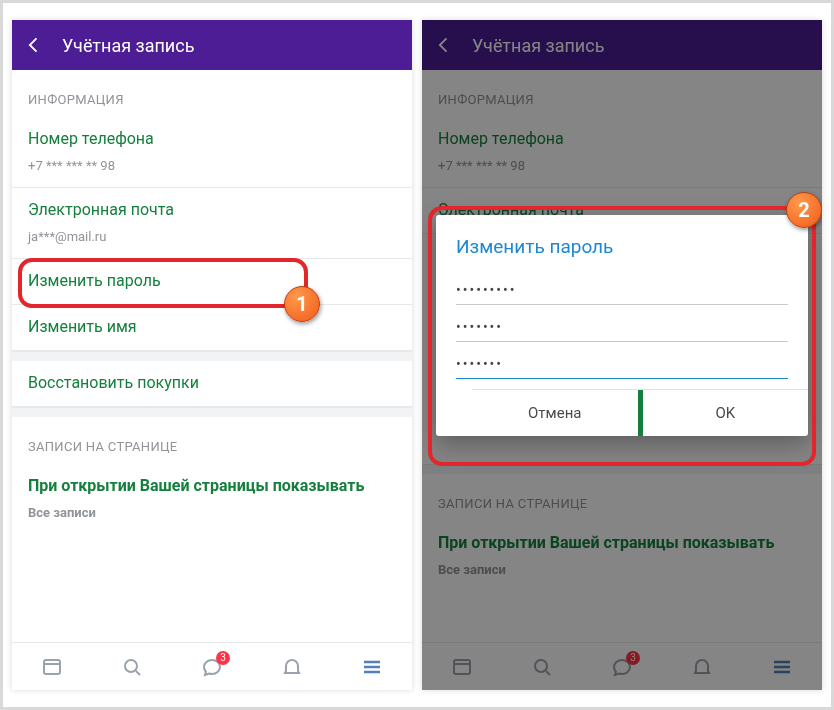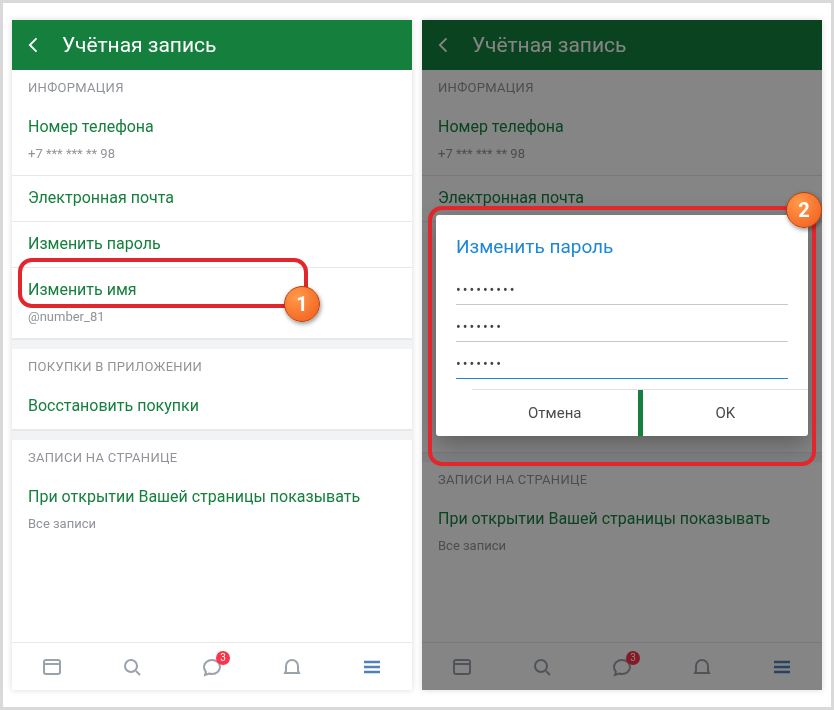--- a/index.html
+++ b/index.html
@@ -20,44 +20,44 @@
 .screen {
   flex: 1;
   background: #fff;
   display: flex;
   flex-direction: column;
   box-shadow: 0 0 6px rgba(0,0,0,0.15);
   position: relative;
   overflow: hidden;
 }
 .header {
-  background: #15803d;
+  background: #4c1d95;
   color: #fff;
   display: flex;
   align-items: center;
   height: 50px;
   padding: 0 12px;
   gap: 18px;
-  font-size: 21px;
+  font-size: 18px;
   font-weight: 400;
 }
 .back-arrow svg { display: block; }
 .content { flex: 1; overflow: hidden; }
 .section-label {
   color: #909499;
   font-size: 13px;
-  padding: 10px 16px 10px;
+  padding: 22px 16px 10px;
   text-transform: uppercase;
   letter-spacing: 0.3px;
 }
 .item {
   padding: 12px 16px 14px;
   border-bottom: 1px solid #E7E8EC;
 }
-.item:last-child { border-bottom: none; }
+.item:last-child { border-bottom: none; font-weight: bold; }
 .item-title { color: #15803d; font-size: 16px; }
 .item-sub { color: #909499; font-size: 13px; margin-top: 10px; }
 .divider { height: 10px; background: #F2F3F5; border-top:1px solid #E7E8EC; }
 .navbar {
   height: 48px;
   display: flex;
   justify-content: space-around;
   align-items: center;
   border-top: 1px solid #E7E8EC;
   background: #fff;
@@ -171,31 +171,30 @@
     <div class="content">
 
       <div class="section-label">ИНФОРМАЦИЯ</div>
 
       <div class="item">
         <div class="item-title">Номер телефона</div>
         <div class="item-sub">+7 *** *** ** 98</div>
       </div>
       <div class="item">
         <div class="item-title">Электронная почта</div>
+        <div class="item-sub">ja***@mail.ru</div>
       </div>
       <div class="item">
         <div class="item-title">Изменить пароль</div>
       </div>
       <div class="item">
         <div class="item-title">Изменить имя</div>
-        <div class="item-sub">@number_81</div>
       </div>
 
       <div class="divider"></div>
-      <div class="section-label">ПОКУПКИ В ПРИЛОЖЕНИИ</div>
       <div class="item">
         <div class="item-title">Восстановить покупки</div>
       </div>
 
       <div class="divider"></div>
       <div class="section-label">ЗАПИСИ НА СТРАНИЦЕ</div>
       <div class="item">
         <div class="item-title">При открытии Вашей страницы показывать</div>
         <div class="item-sub">Все записи</div>
       </div>

